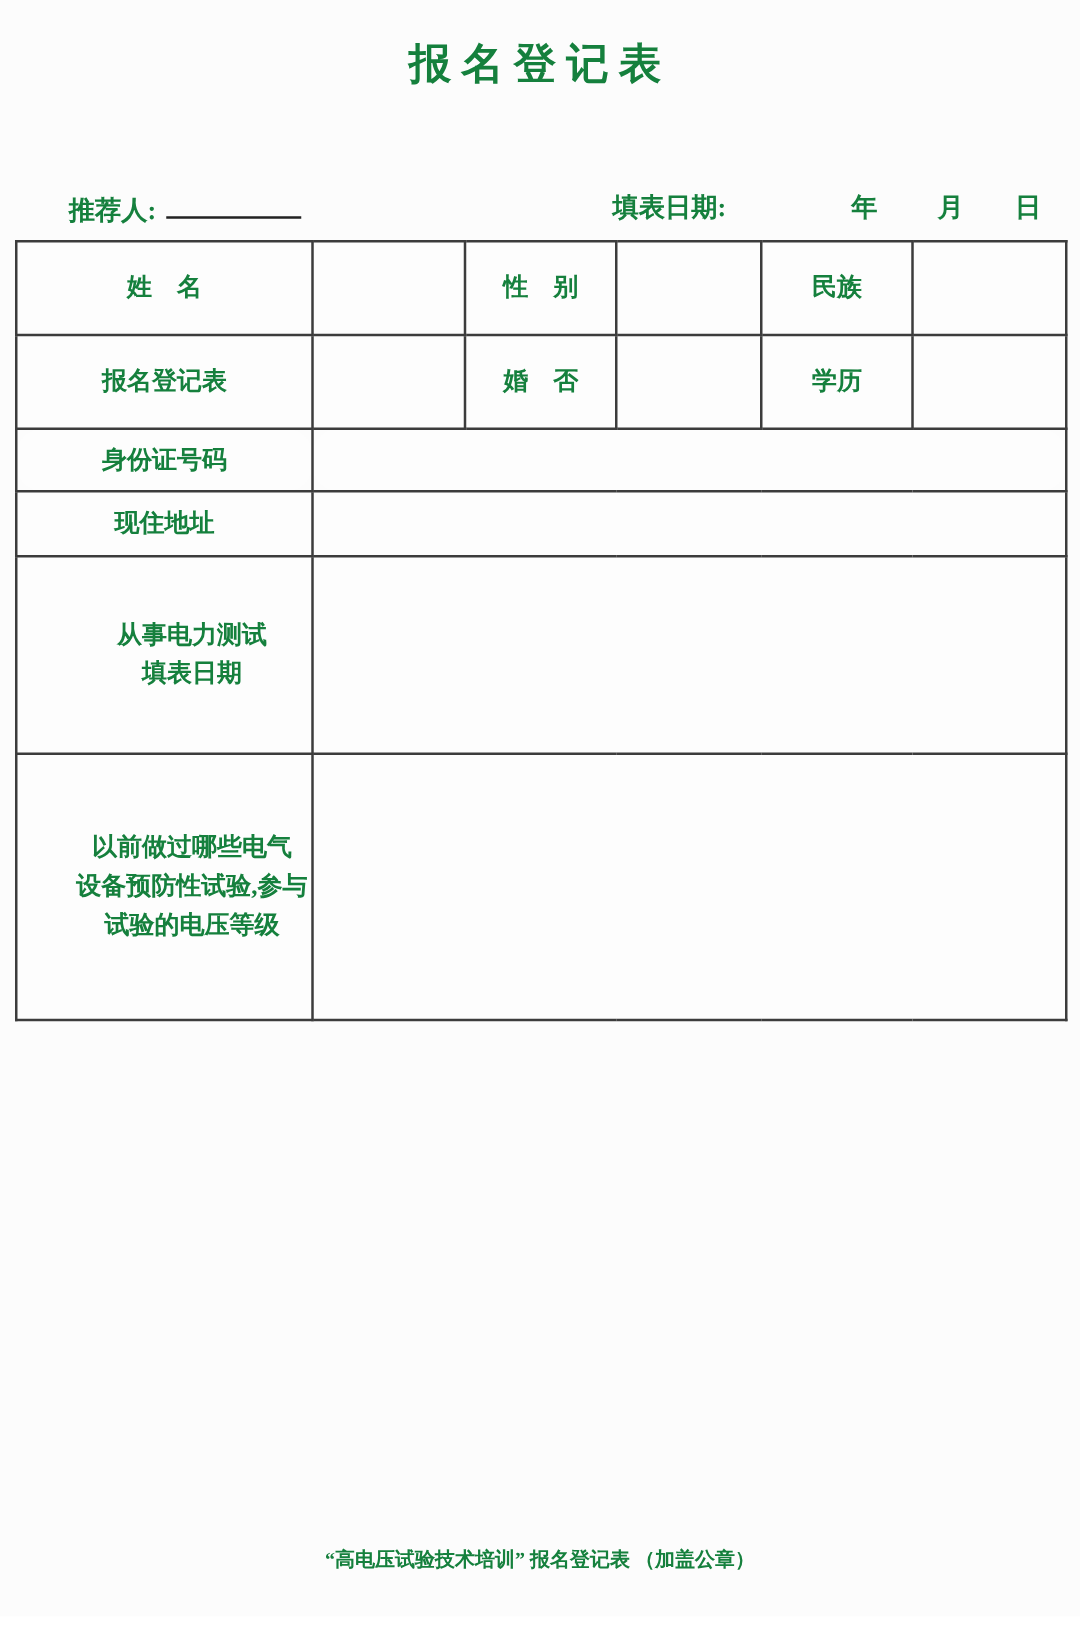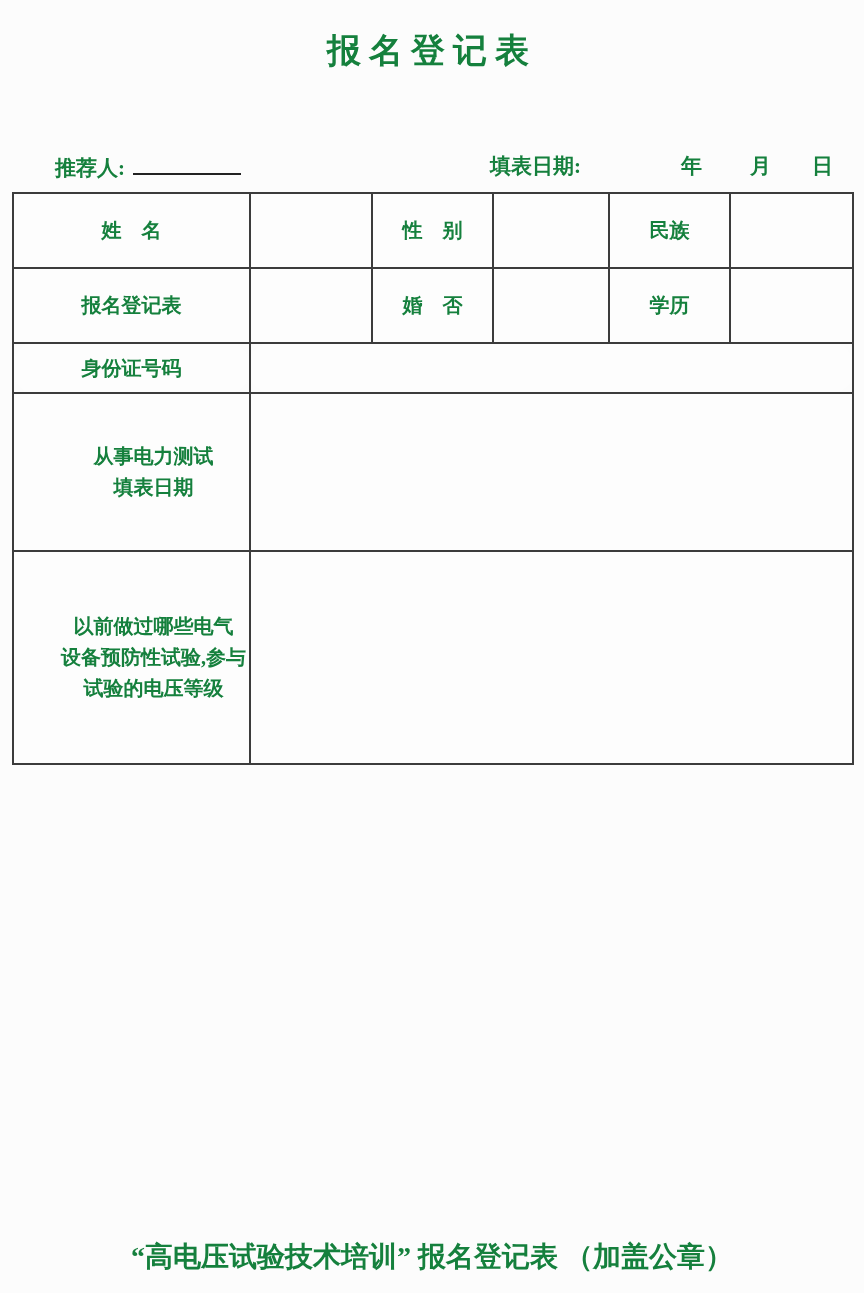--- a/index.html
+++ b/index.html
@@ -73,21 +73,21 @@
   .r7 td { height: 156px; }
   .r8 td { height: 211px; }
   .r9 td { height: 258px; }
 
   .footer-caption {
     position: absolute;
     top: 1238px;
     left: 0;
     width: 100%;
     text-align: center;
-    font-size: 28px;
+    font-size: 16px;
     font-weight: bold;
   }
 </style>
 </head>
 <body>
 
 <div class="page">
 
   <div class="page-title">报名登记表</div>
 
@@ -124,20 +124,24 @@
         <td></td>
         <td class="label-cell">婚　否</td>
         <td></td>
         <td class="label-cell">学历</td>
         <td></td>
       </tr>
       <tr class="r4">
         <td class="label-cell">身份证号码</td>
         <td colspan="5"></td>
       </tr>
+      <tr class="r5">
+        <td class="label-cell">现住地址</td>
+        <td colspan="5"></td>
+      </tr>
       <tr class="r7">
         <td class="label-cell">
           <span class="label-line">从事电力测试</span>
           <span class="label-line">填表日期</span>
         </td>
         <td colspan="5"></td>
       </tr>
       <tr class="r8">
         <td class="label-cell">
           <span class="label-line">以前做过哪些电气</span>

